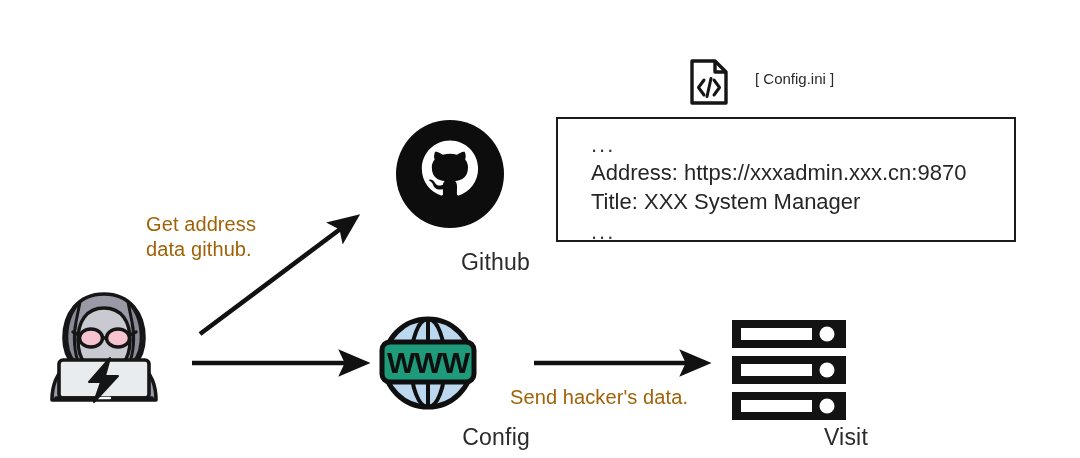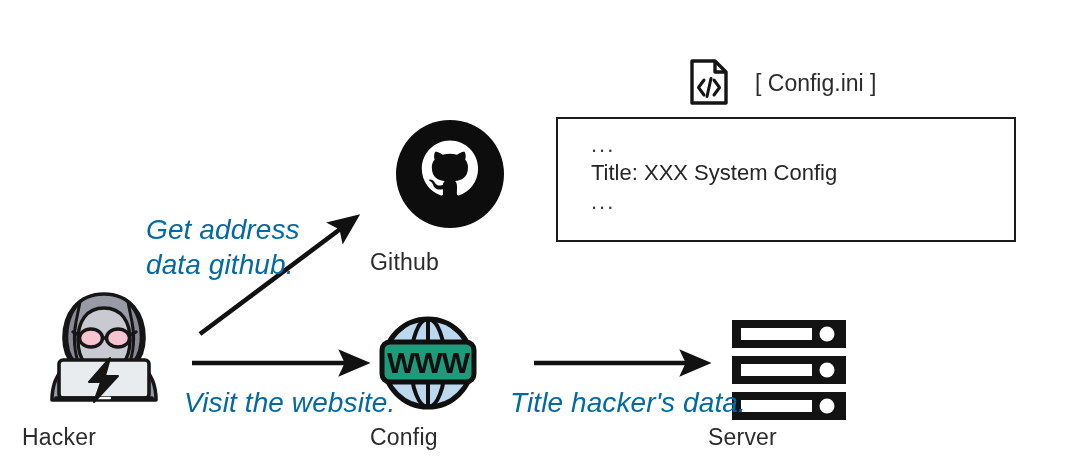--- a/index.html
+++ b/index.html
@@ -15,34 +15,33 @@
     position: relative;
     width: 1080px;
     height: 458px;
     background: #ffffff;
     overflow: hidden;
   }
   .abs { position: absolute; }
   .node-label {
     font-size: 23px;
     color: #2b2b2b;
-    text-align: left;
+    text-align: right;
     white-space: nowrap;
     letter-spacing: .2px;
   }
   .edge-label {
-    font-size: 28px;
-    color: #0369a1;
+    font-size: 20px;
+    color: #a16207;
     white-space: nowrap;
     line-height: 1.26;
     letter-spacing: .1px;
-    font-style: italic;
   }
   .config-title {
-    font-size: 23px;
+    font-size: 15px;
     color: #2b2b2b;
     white-space: nowrap;
   }
   
   #config-box {
     left: 556px; top: 117px;
     width: 460px; height: 125px;
     border: 2.5px solid #1b1b1b;
     background: #ffffff;
     box-sizing: border-box;
@@ -79,21 +78,22 @@
       <path d="M26 22 L31.5 29.5 L26 37" fill="none" stroke="#151515" stroke-width="3" stroke-linecap="round" stroke-linejoin="round"></path>
       <path d="M23 20.5 L19 38.5" fill="none" stroke="#151515" stroke-width="3" stroke-linecap="round"></path>
     </svg>
   </div>
 
   <div class="abs config-title" style="left:755px; top:70px;">[ Config.ini ]</div>
 
   <div class="abs" id="config-box">
     <div id="config-lines">
       <span class="ell top">...</span>
-      <div>Title: XXX System Config</div>
+      <div>Address: https://xxxadmin.xxx.cn:9870</div>
+      <div>Title: XXX System Manager</div>
       <span class="ell bot">...</span>
     </div>
   </div>
 
   <div class="abs" style="left:40px; top:288px;">
     <svg width="128" height="120" viewBox="0 0 128 120">
 
       <path d="M12 112 C12 82 32 66 64 66 C96 66 116 82 116 112 Z" fill="#9a9aa6" stroke="#161616" stroke-width="3.6" stroke-linejoin="round"></path>
 
       <path d="M64 6 C38 6 24 26 24 50 C24 72 38 88 64 88 C90 88 104 72 104 50 C104 26 90 6 64 6 Z" fill="#9a9aa6" stroke="#161616" stroke-width="3.6"></path>
@@ -112,21 +112,20 @@
 
       <rect x="19" y="72" width="90" height="38" rx="4" fill="#e9ecef" stroke="#161616" stroke-width="3.6"></rect>
 
       <path d="M16 110 H112" stroke="#161616" stroke-width="3.6" stroke-linecap="round"></path>
       <path d="M58 110 H70" stroke="#ffffff" stroke-width="2.4" stroke-linecap="round"></path>
 
       <path d="M70 70 L49 94 H61 L54 114 L78 88 H65 Z" fill="#151515" stroke="#151515" stroke-width="2" stroke-linejoin="round"></path>
     </svg>
   </div>
 
-  <div class="abs node-label" style="left:22px; top:424px; width:160px;">Hacker</div>
 
   <div class="abs" style="left:396px; top:120px;">
     <svg width="108" height="108" viewBox="0 0 108 108">
       <circle cx="54" cy="54" r="54" fill="#0d0d0d"></circle>
 
       <path fill="#ffffff" d="
         M54 20.5
         c-15.6 0-28.2 12.6-28.2 28.2
         0 12.5 8.1 23.1 19.3 26.8
         1.4 0.3 1.9-0.6 1.9-1.4
@@ -186,21 +185,21 @@
       <rect x="2" y="38" width="114" height="28" fill="#131313"></rect>
       <rect x="11" y="46" width="71" height="12" fill="#ffffff"></rect>
       <circle cx="97" cy="52" r="7.5" fill="#ffffff"></circle>
 
       <rect x="2" y="74" width="114" height="28" fill="#131313"></rect>
       <rect x="11" y="82" width="71" height="12" fill="#ffffff"></rect>
       <circle cx="97" cy="88" r="7.5" fill="#ffffff"></circle>
     </svg>
   </div>
 
-  <div class="abs node-label" style="left:708px; top:424px; width:160px;">Server</div>
+  <div class="abs node-label" style="left:708px; top:424px; width:160px;">Visit</div>
 
   <div class="abs" style="left:0px; top:0px;">
     <svg width="1080" height="458" viewBox="0 0 1080 458">
       <defs>
         <marker id="arrowhead" markerWidth="7" markerHeight="7" refX="5.6" refY="3" orient="auto" markerUnits="strokeWidth">
           <path d="M0,0 L7,3 L0,6 L1.4,3 Z" fill="#111111"></path>
         </marker>
       </defs>
 
       <line x1="200" y1="334" x2="355" y2="218" stroke="#111111" stroke-width="4.6" marker-end="url(#arrowhead)"></line>
@@ -209,17 +208,16 @@
 
       <line x1="534" y1="363" x2="705" y2="363" stroke="#111111" stroke-width="4.6" marker-end="url(#arrowhead)"></line>
     </svg>
   </div>
 
   <div class="abs edge-label" style="left:146px; top:212px;">
     <div>Get address</div>
     <div>data github.</div>
   </div>
 
-  <div class="abs edge-label" style="left:184px; top:385px;">Visit the website.</div>
-
-  <div class="abs edge-label" style="left:510px; top:385px;">Title hacker's data.</div>
+
+  <div class="abs edge-label" style="left:510px; top:385px;">Send hacker's data.</div>
 
 </div>
 
 </body></html>

